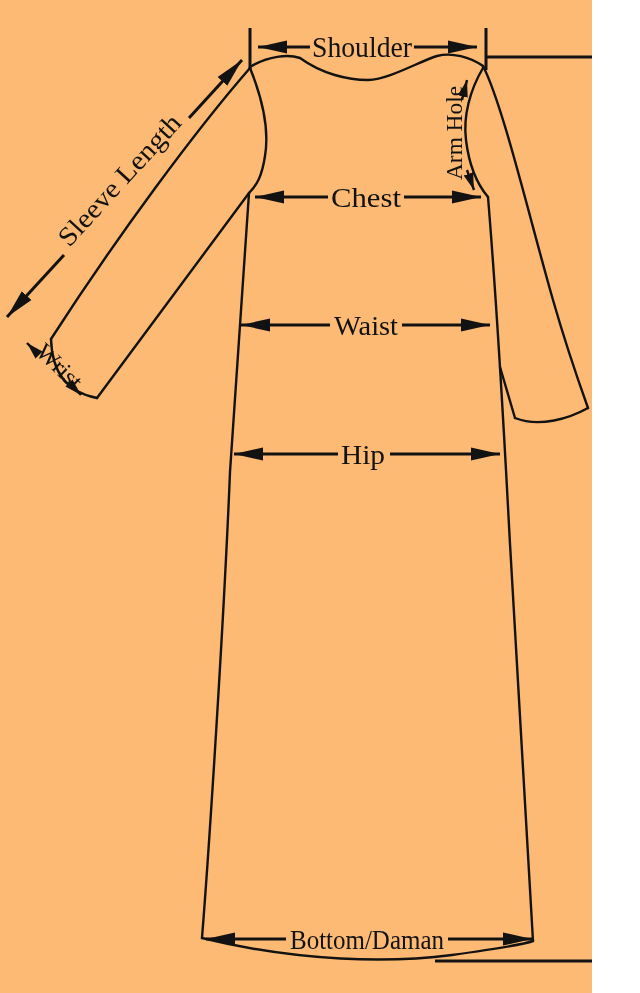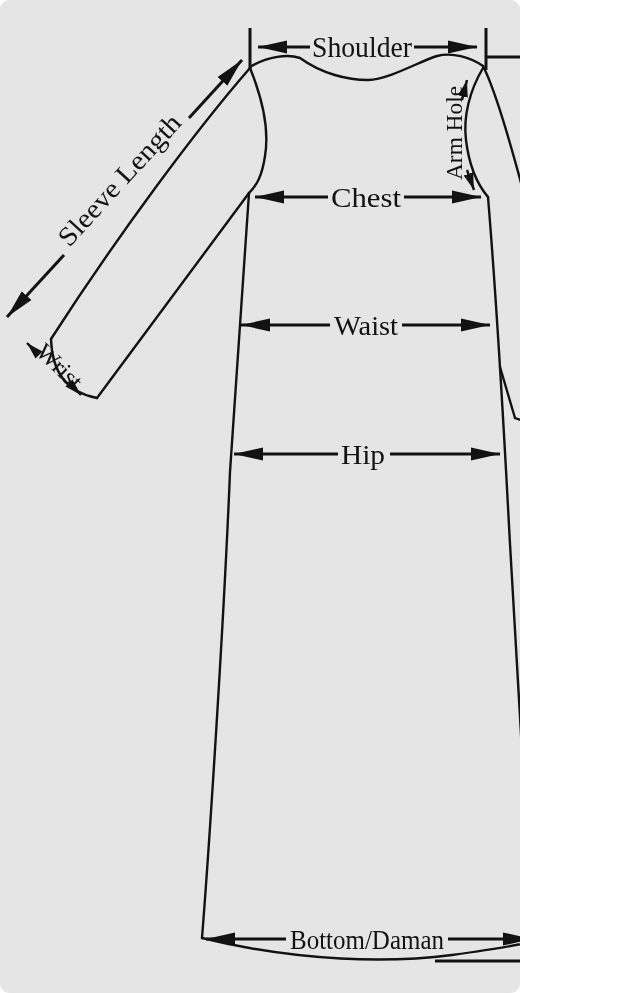--- a/index.html
+++ b/index.html
@@ -2,25 +2,24 @@
 <html><head>
 <meta charset="utf-8">
 <style>
   html, body {
     margin: 0;
     padding: 0;
     background: #ffffff;
   }
   .stage {
     position: relative;
-    width: 520px;
+    width: 592px;
     height: 993px;
-    background: #e5e5e5;
+    background: #fdba74;
     overflow: hidden;
-    border-radius: 9px;
   }
   svg text {
     font-family: "Liberation Serif", serif;
     fill: #121212;
   }
   .outline {
     fill: none;
     stroke: #121212;
     stroke-width: 2.4;
     stroke-linecap: round;

